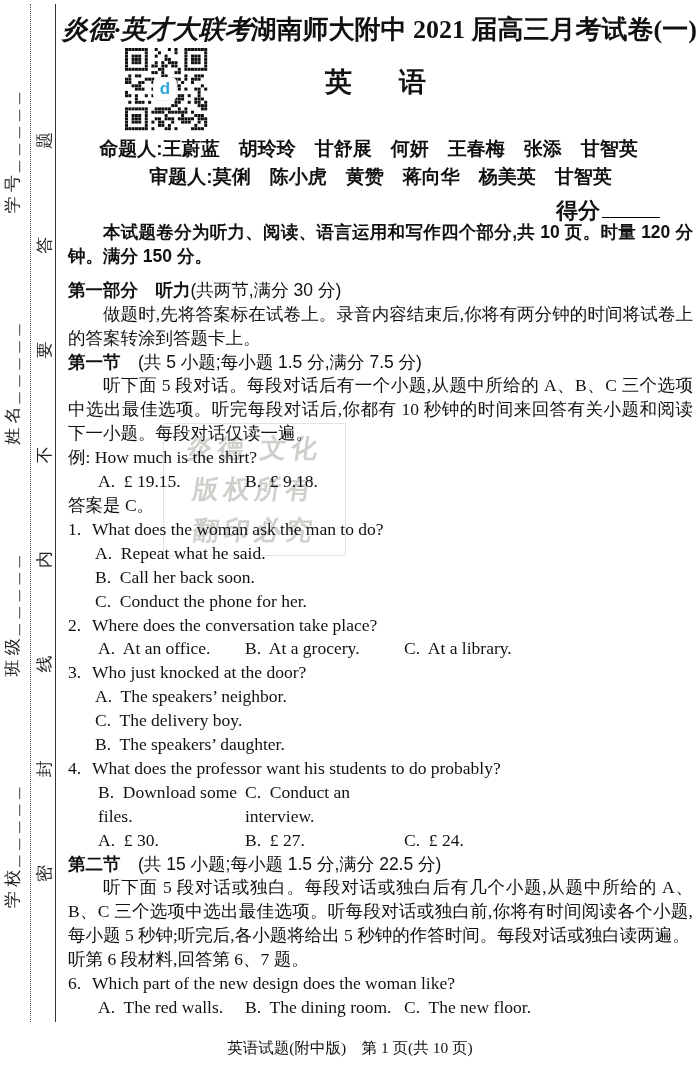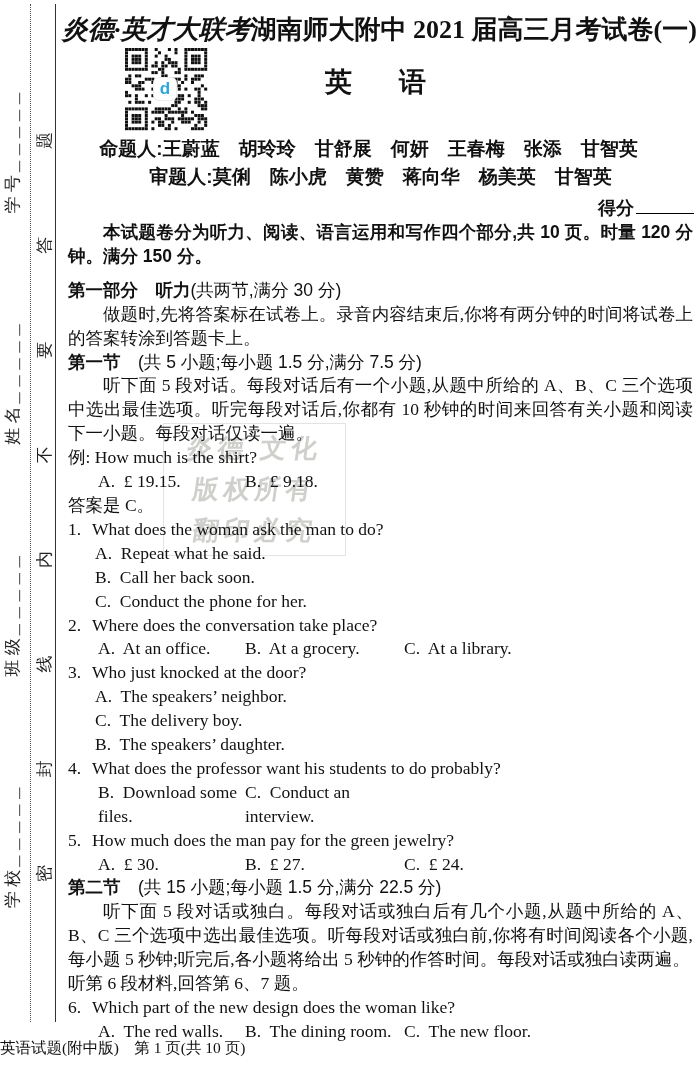--- a/index.html
+++ b/index.html
@@ -32,36 +32,36 @@
   .qr{position:absolute;left:125px;top:48px;width:80px;height:83px;z-index:2;}
   .qr svg{display:block;}
   .qr-logo{position:absolute;left:29px;top:30px;width:22px;height:22px;background:#fff;
            border-radius:5px;display:flex;align-items:center;justify-content:center;
            font-family:"Liberation Sans",sans-serif;font-weight:900;font-size:17px;
            color:#2aa7dc;box-shadow:0 0 0 1px #eee;}
   .setters{position:absolute;left:56px;top:136px;width:625px;text-align:center;
            font-size:19px;z-index:1;white-space:nowrap;}
   .reviewers{position:absolute;left:68px;top:164px;width:625px;text-align:center;
              font-size:19px;z-index:1;white-space:nowrap;}
-  .score{position:absolute;left:556px;top:196px;font-size:18px;z-index:1;margin-left:42px;}
+  .score{position:absolute;left:556px;top:196px;font-size:22px;z-index:1;}
   .score .blank{display:inline-block;width:58px;border-bottom:1.5px solid #000;height:16px;
                 margin-left:2px;}
   
   .content{position:absolute;left:68px;top:221px;width:625px;z-index:1;font-size:17.5px;}
   .line{line-height:23.9px;min-height:23.9px;}
   .para{text-indent:2em;text-align:justify;}
   .heading .paren{font-weight:400;font-family:Liberation Sans, sans-serif;margin-top:44px;}
   .mt{margin-top:10px;}
   .en{font-family:"Liberation Serif","DejaVu Serif",serif;}
   .opt{padding-left:27px;white-space:pre-wrap;}
   .optrow{display:grid;grid-template-columns:147px 159px auto;padding-left:30px;
           white-space:pre-wrap;}
   .q .qnum{display:inline-block;min-width:24px;}
   
-  .footer{position:absolute;left:0;top:1038px;width:700px;font-size:15.5px;
+  .footer{position:absolute;left:0;top:1038px;width:700px;text-align:center;font-size:15.5px;
           z-index:1;}
 </style>
 </head>
 <body>
 
 <div class="page">
 
   <div class="seal-dotted"></div>
   <div class="seal-solid"></div>
   <div class="v-fields">
@@ -395,21 +395,20 @@
       <div class="line opt en">B.  Call her back soon.</div>
       <div class="line opt en">C.  Conduct the phone for her.</div>
       <div class="line q en"><span class="qnum">2.</span><span>Where does the conversation take place?</span></div>
       <div class="line optrow en"><span class="optcell">A.  At an office.</span><span class="optcell">B.  At a grocery.</span><span class="optcell">C.  At a library.</span></div>
       <div class="line q en"><span class="qnum">3.</span><span>Who just knocked at the door?</span></div>
       <div class="line opt en">A.  The speakers’ neighbor.</div>
       <div class="line opt en">C.  The delivery boy.</div>
       <div class="line opt en">B.  The speakers’ daughter.</div>
       <div class="line q en"><span class="qnum">4.</span><span>What does the professor want his students to do probably?</span></div>
       <div class="line optrow en"><span class="optcell">B.  Download some files.</span><span class="optcell">C.  Conduct an interview.</span></div>
-      <div class="line q en"><span class="qnum">5.</span><span>How much does the man pay for the green jewelry?</span></div>
       <div class="line optrow en"><span class="optcell">A.  £ 30.</span><span class="optcell">B.  £ 27.</span><span class="optcell">C.  £ 24.</span></div>
       <div class="line heading"><span class="zh-bold">第二节</span><span class="paren">　(共 15 小题;每小题 1.5 分,满分 22.5 分)</span></div>
       <div class="line para">听下面 5 段对话或独白。每段对话或独白后有几个小题,从题中所给的 A、B、C 三个选项中选出最佳选项。听每段对话或独白前,你将有时间阅读各个小题,每小题 5 秒钟;听完后,各小题将给出 5 秒钟的作答时间。每段对话或独白读两遍。</div>
       <div class="line">听第 6 段材料,回答第 6、7 题。</div>
       <div class="line q en"><span class="qnum">6.</span><span>Which part of the new design does the woman like?</span></div>
       <div class="line optrow en"><span class="optcell">A.  The red walls.</span><span class="optcell">B.  The dining room.</span><span class="optcell">C.  The new floor.</span></div>
     </div>
 
   <div class="footer">英语试题(附中版)　第 1 页(共 10 页)</div>
 

